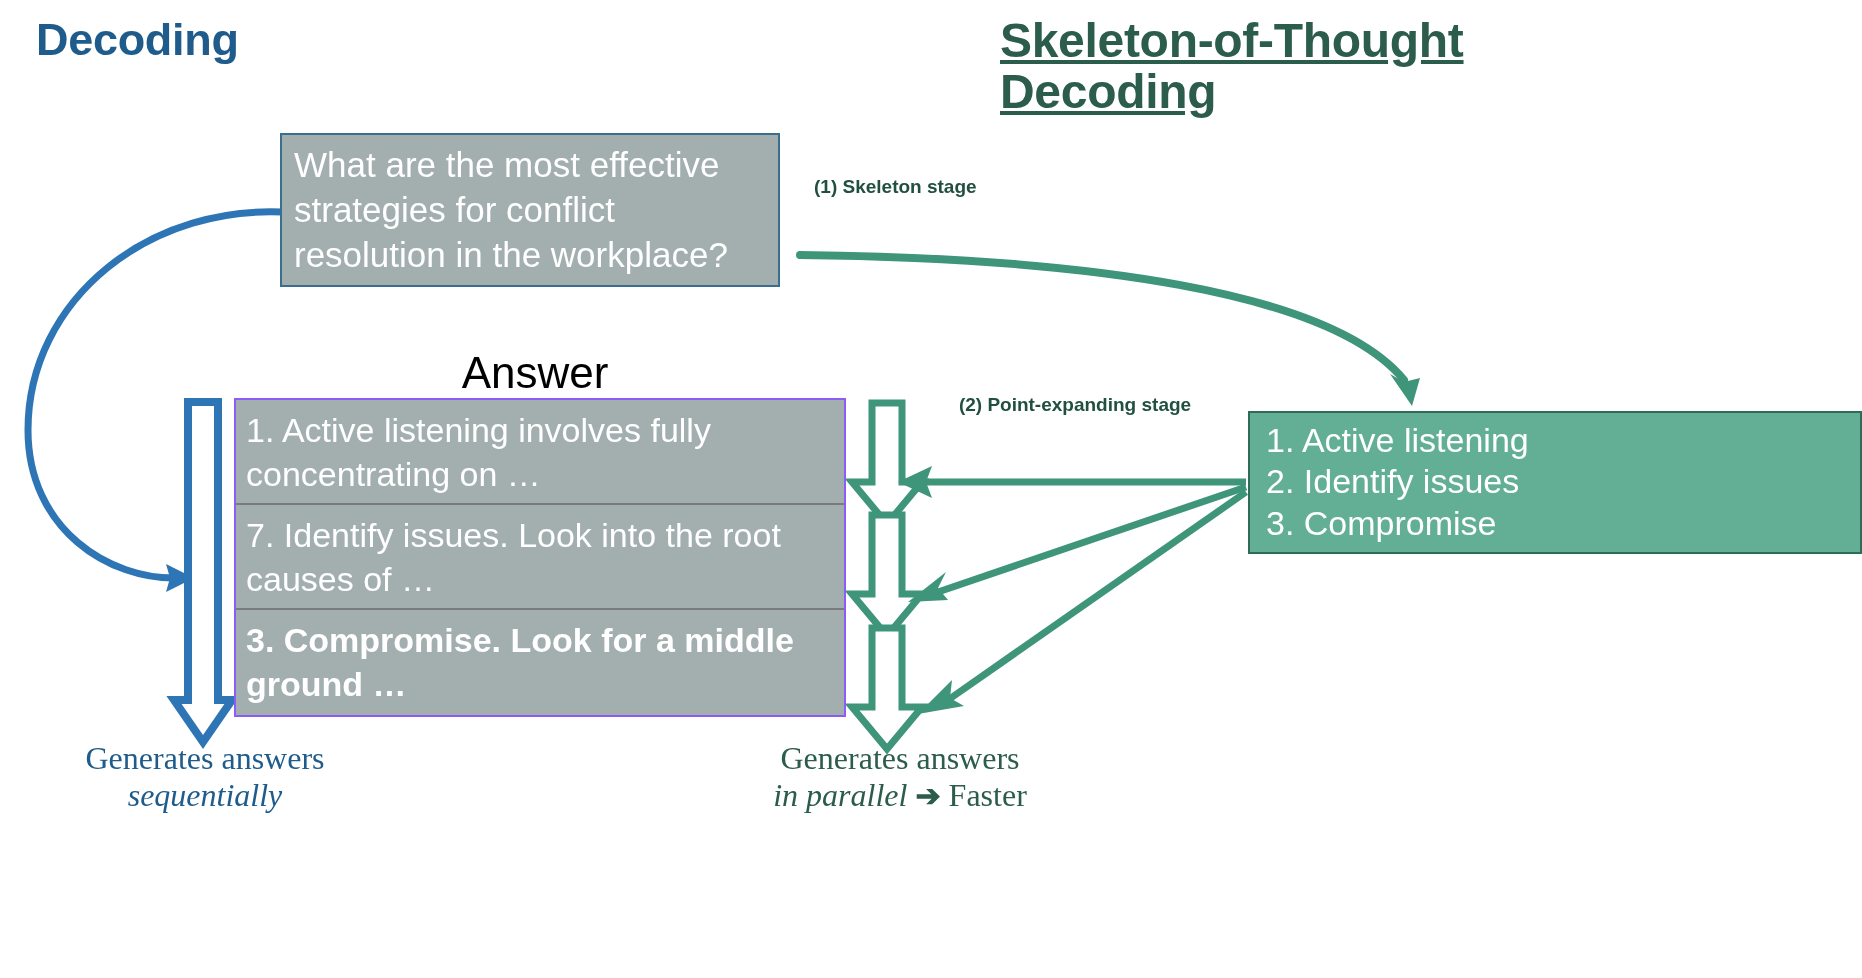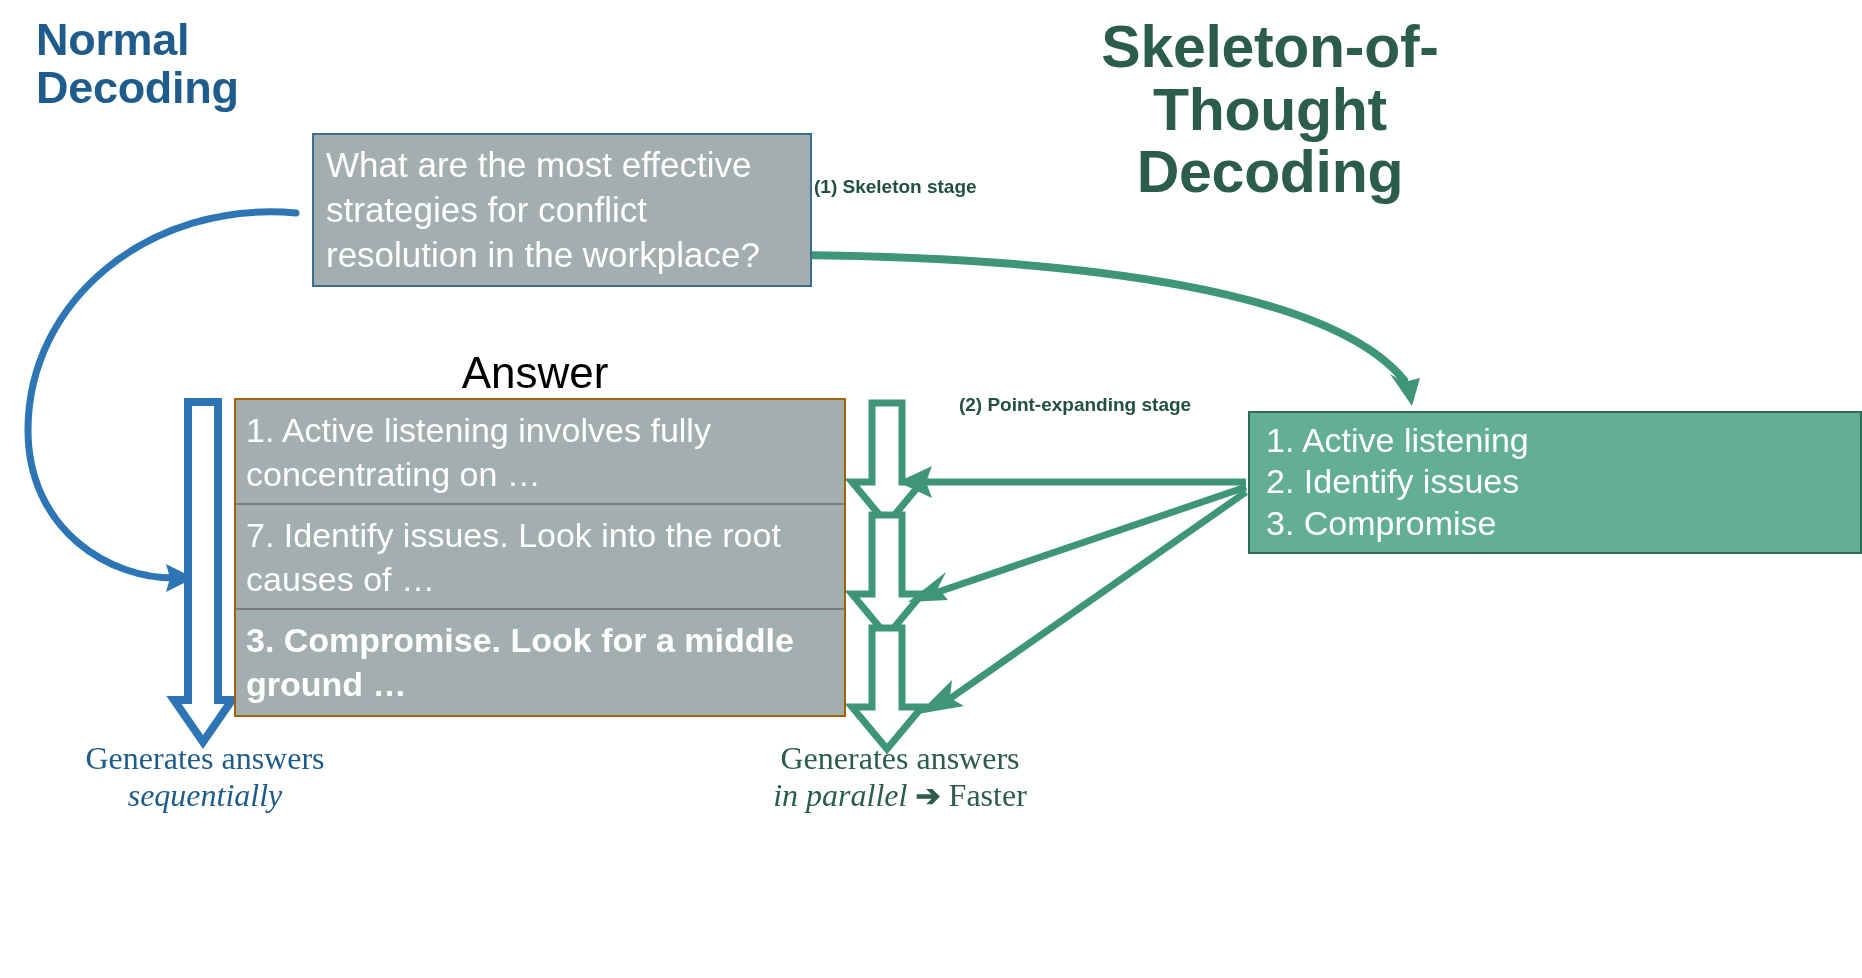--- a/index.html
+++ b/index.html
@@ -38,23 +38,24 @@
     top: 16px;
     width: 330px;
     font-size: 45px;
     color: #1F5C8B;
     text-align: left;
   }
   #title-sot {
     left: 1000px;
     top: 16px;
     width: 540px;
-    font-size: 59px;
+    font-size: 48px;
     color: #2C5D4C;
-    text-align: center;
+    text-align: left;
+    text-decoration: underline;
   }
 
   
   .section-label {
     position: absolute;
     font-size: 44px;
     color: #000000;
     text-align: center;
   }
   #label-question {
@@ -65,41 +66,41 @@
   #label-answer {
     left: 280px;
     top: 348px;
     width: 510px;
     text-align: center;
   }
 
   
   #question-box {
     position: absolute;
-    left: 312px;
+    left: 280px;
     top: 133px;
     width: 500px;
     height: 154px;
     background: #A3AFAF;
     border: 2px solid #3A6E8F;
     box-sizing: border-box;
     color: #ffffff;
     font-size: 35px;
     line-height: 1.28;
     padding: 8px 12px 0 12px;
     box-sizing: border-box;
   }
 
   
   #answer-box {
     position: absolute;
     left: 234px;
     top: 398px;
     width: 612px;
-    border: 2px solid #a16207;
+    border: 2px solid #8b5cf6;
     box-sizing: border-box;
     background: #A3AFAF;
   }
   .answer-row {
     background: #A3AFAF;
     color: #ffffff;
     font-size: 34px;
     line-height: 1.3;
     height: 105px;
     padding: 8px 10px 0 10px;
@@ -213,21 +214,20 @@
       <line x1="1246" y1="487" x2="938" y2="592" stroke="#3F9579" stroke-width="7"></line>
       <polygon points="908,602 946,572 938,588 948,600" fill="#3F9579"></polygon>
     </g>
     <g>
       <line x1="1246" y1="492" x2="948" y2="700" stroke="#3F9579" stroke-width="7"></line>
       <polygon points="918,714 952,680 950,698 964,706" fill="#3F9579"></polygon>
     </g>
   </svg>
 
   <div class="col-title" id="title-normal">
-    <div>Normal</div>
     <div>Decoding</div>
   </div>
 
   <div class="col-title" id="title-sot">
     <div>Skeleton-of-Thought</div>
     <div>Decoding</div>
   </div>
 
 
   <div id="question-box">What are the most effective strategies for conflict resolution in the workplace?</div>

